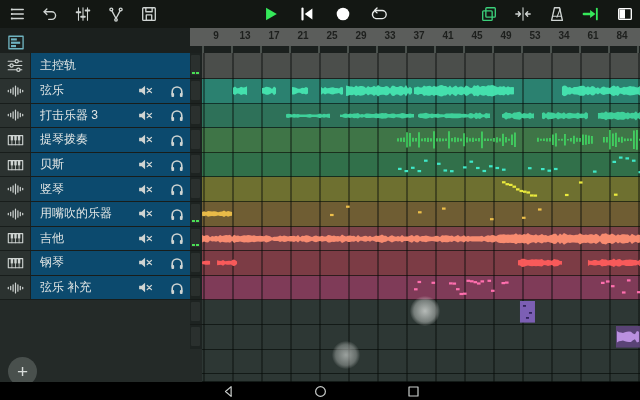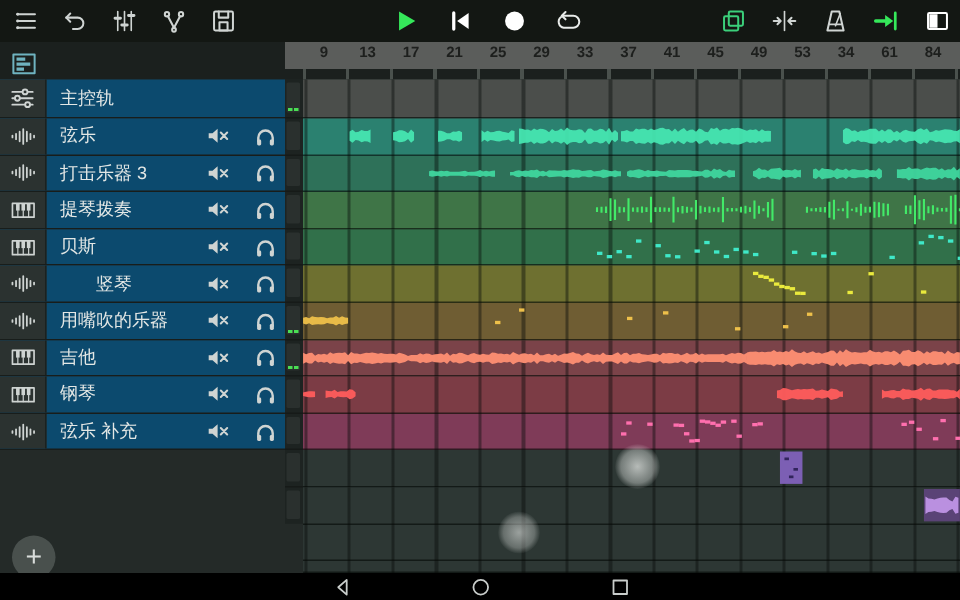--- a/index.html
+++ b/index.html
@@ -279,21 +279,21 @@
           </svg>
         </div>
         <div class="hbtn solo">
           <svg width="16" height="16" viewBox="0 0 20 20" fill="none" stroke="#cfd4d2" stroke-width="1.5" stroke-linecap="round" stroke-linejoin="round">
             <path d="M4 14V11a6 6 0 0 1 12 0v3" stroke-width="2"></path>
             <rect x="3" y="12.5" width="3.4" height="5" rx="1.2" fill="#cfd4d2" stroke="none"></rect>
             <rect x="13.6" y="12.5" width="3.4" height="5" rx="1.2" fill="#cfd4d2" stroke="none"></rect>
           </svg>
         </div>
       </div>
-      <div class="hrow" style="height: 24.6px; gap: 24px;">
+      <div class="hrow" style="height: 24.6px;">
         <div class="hicon">
           <svg width="17" height="16" viewBox="0 0 20 20" fill="none" stroke="#cfd4d2" stroke-width="1.5" stroke-linecap="round" stroke-linejoin="round">
             <path d="M1 9.2V10.8M4 7.8V12.2M7 6V14M10 3.8V16.2M13 6V14M16 7.8V12.2M19 9.2V10.8" stroke-width="1.5"></path>
           </svg>
         </div>
         <span class="hlabel">竖琴</span>
         <div class="hbtn mute">
           <svg width="17" height="17" viewBox="0 0 20 20" fill="none" stroke="#cfd4d2" stroke-width="1.5" stroke-linecap="round" stroke-linejoin="round">
             <path d="M2.5 8V12H5.5L9.5 15.5V4.5L5.5 8Z" fill="#cfd4d2" stroke="none"></path>
             <path d="M12 7.5 17 12.5M17 7.5 12 12.5" stroke-width="1.6"></path>

